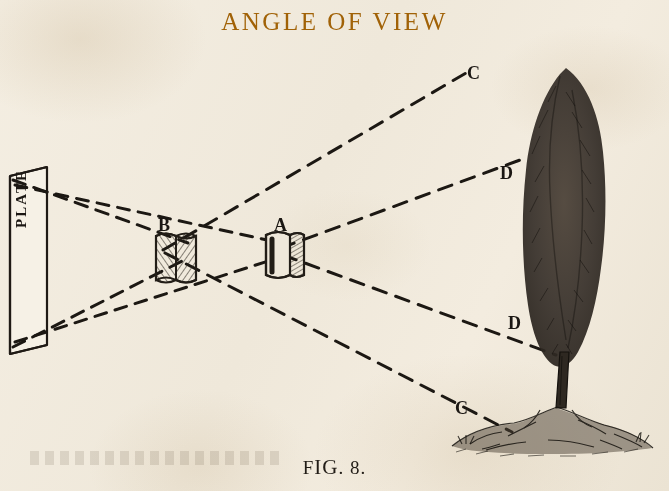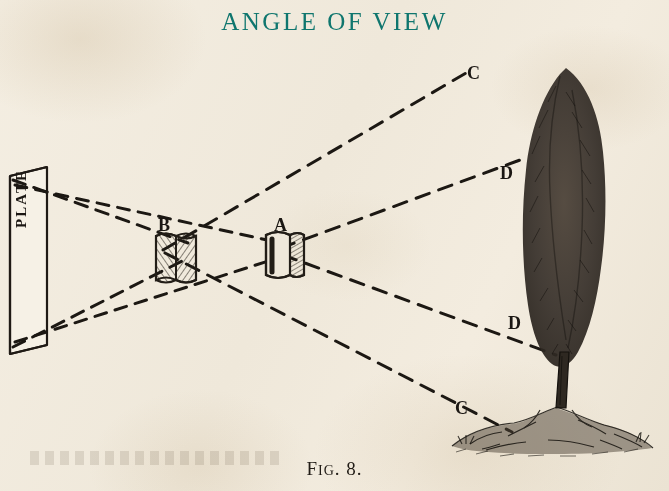--- a/index.html
+++ b/index.html
@@ -31,34 +31,34 @@
   }
   #title {
     position: absolute;
     top: 8px;
     left: 0;
     width: 100%;
     text-align: center;
     font-size: 25px;
     letter-spacing: 2.5px;
     font-family: "Liberation Serif", serif;
-    color: #0f766e;
+    color: #a16207;
   }
   #figure-caption {
     position: absolute;
     bottom: 11px;
     left: 0;
     width: 100%;
     text-align: center;
     font-size: 19px;
     letter-spacing: 1px;
     color: #221d17;
   }
   #figure-caption .small-caps {
-    font-size: 14px;
+    font-size: 21px;
   }
   #diagram-svg {
     position: absolute;
     top: 0;
     left: 0;
   }
   .label {
     position: absolute;
     font-family: "Liberation Serif", serif;
     font-weight: bold;

